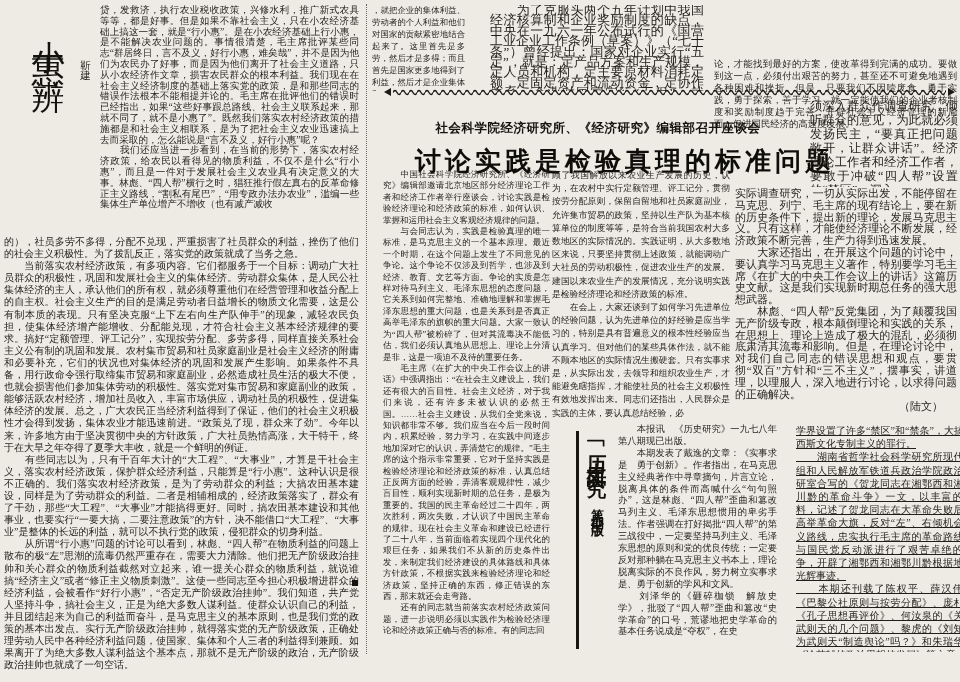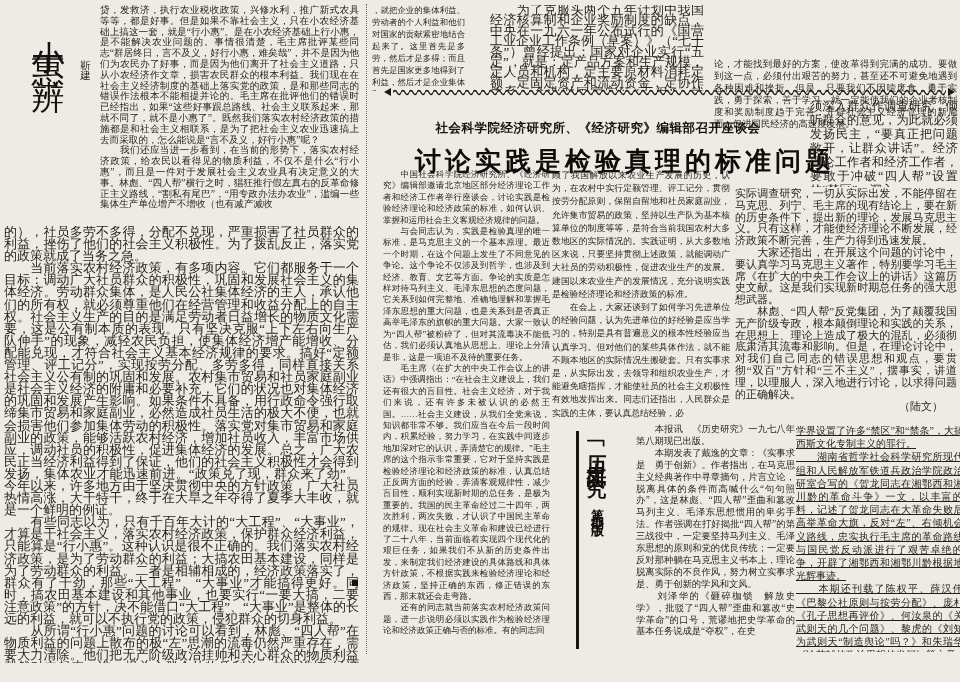--- a/index.html
+++ b/index.html
@@ -17,21 +17,21 @@
     left:24px; top:14px; width:46px; height:202px;
     writing-mode:vertical-rl; text-orientation:upright;
     font-size:33px; letter-spacing:13px; color:#14120f; font-weight:500;
   }
   .xh-byline{
     left:78px; top:52px; height:60px;
     writing-mode:vertical-rl; text-orientation:upright;
     font-size:10.5px; letter-spacing:9px; color:#2a2722;
   }
   .lt{left:100px; top:5px; width:259px; height:221px; font-size:9.6px; line-height:10.8px; overflow:hidden;}
-  .lb{left:4px;  top:226px; width:355px; height:437px; font-size:13px; line-height:12.1px; overflow:hidden;}
+  .lb{left:4px;  top:236px; width:355px; height:437px; font-size:10px; line-height:12.1px; overflow:hidden;}
   .vdot{left:366px; top:4px; width:0; height:650px; border-left:1px dotted #6b675f;}
   
   .mn{left:372px; top:5px; width:93px;  height:86px; font-size:8.4px; line-height:12px; overflow:hidden;}
   .mw{left:490px; top:5px; width:214px; height:86px; font-size:13px; line-height:10.4px; overflow:hidden;}
   .tr{left:714px; top:19px; width:243px; height:86px; font-size:9.4px; line-height:12px; overflow:hidden;margin-top:39px;}
   
   .wave-row{left:384px; top:87px; width:573px; height:10px; display:flex; align-items:center;}
   .tri-l{width:0;height:0;border-top:4px solid transparent;border-bottom:4px solid transparent;border-right:7px solid #1c1a17;margin-right:2px;}
   .tri-r{width:0;height:0;border-top:4px solid transparent;border-bottom:4px solid transparent;border-left:7px solid #1c1a17;margin-left:2px;}
   
@@ -44,21 +44,21 @@
   .sc3{left:735px; top:188px; width:222px; height:240px; font-size:11px;   line-height:11.8px; overflow:hidden;}
   .sym-byline{text-align:right; padding-right:14px; font-size:11px; margin-top:1px;}
   
   .hist-rule{left:576px; top:431px; width:3px; height:218px; background:#191611;}
   .hist-title{
     left:584px; top:433px; height:248px;
     writing-mode:vertical-rl; text-orientation:upright; color:#11100c;
   }
   .hist-title .big{font-size:20px; font-weight:700; letter-spacing:7px;}
   .hist-title .small{font-size:13px; font-weight:700; letter-spacing:4px; margin-top:6px;}
-  .ha{left:636px; top:424px; width:159px; height:233px; font-size:9.3px; line-height:11.9px; overflow:hidden;}
+  .ha{left:618px; top:424px; width:159px; height:233px; font-size:9.3px; line-height:11.9px; overflow:hidden;}
   .hb{left:796px; top:424px; width:178px; height:228px; font-size:10px;  line-height:13.2px; overflow:hidden;text-decoration:underline;}
   .endmark{left:352px; top:580px; width:6px; height:6px; background:#161310;}
 </style>
 </head>
 <body>
 
 <div id="page">
 
   <div class="abs xh-title">小惠一辨</div>
   <div class="abs xh-byline">靳建</div>

